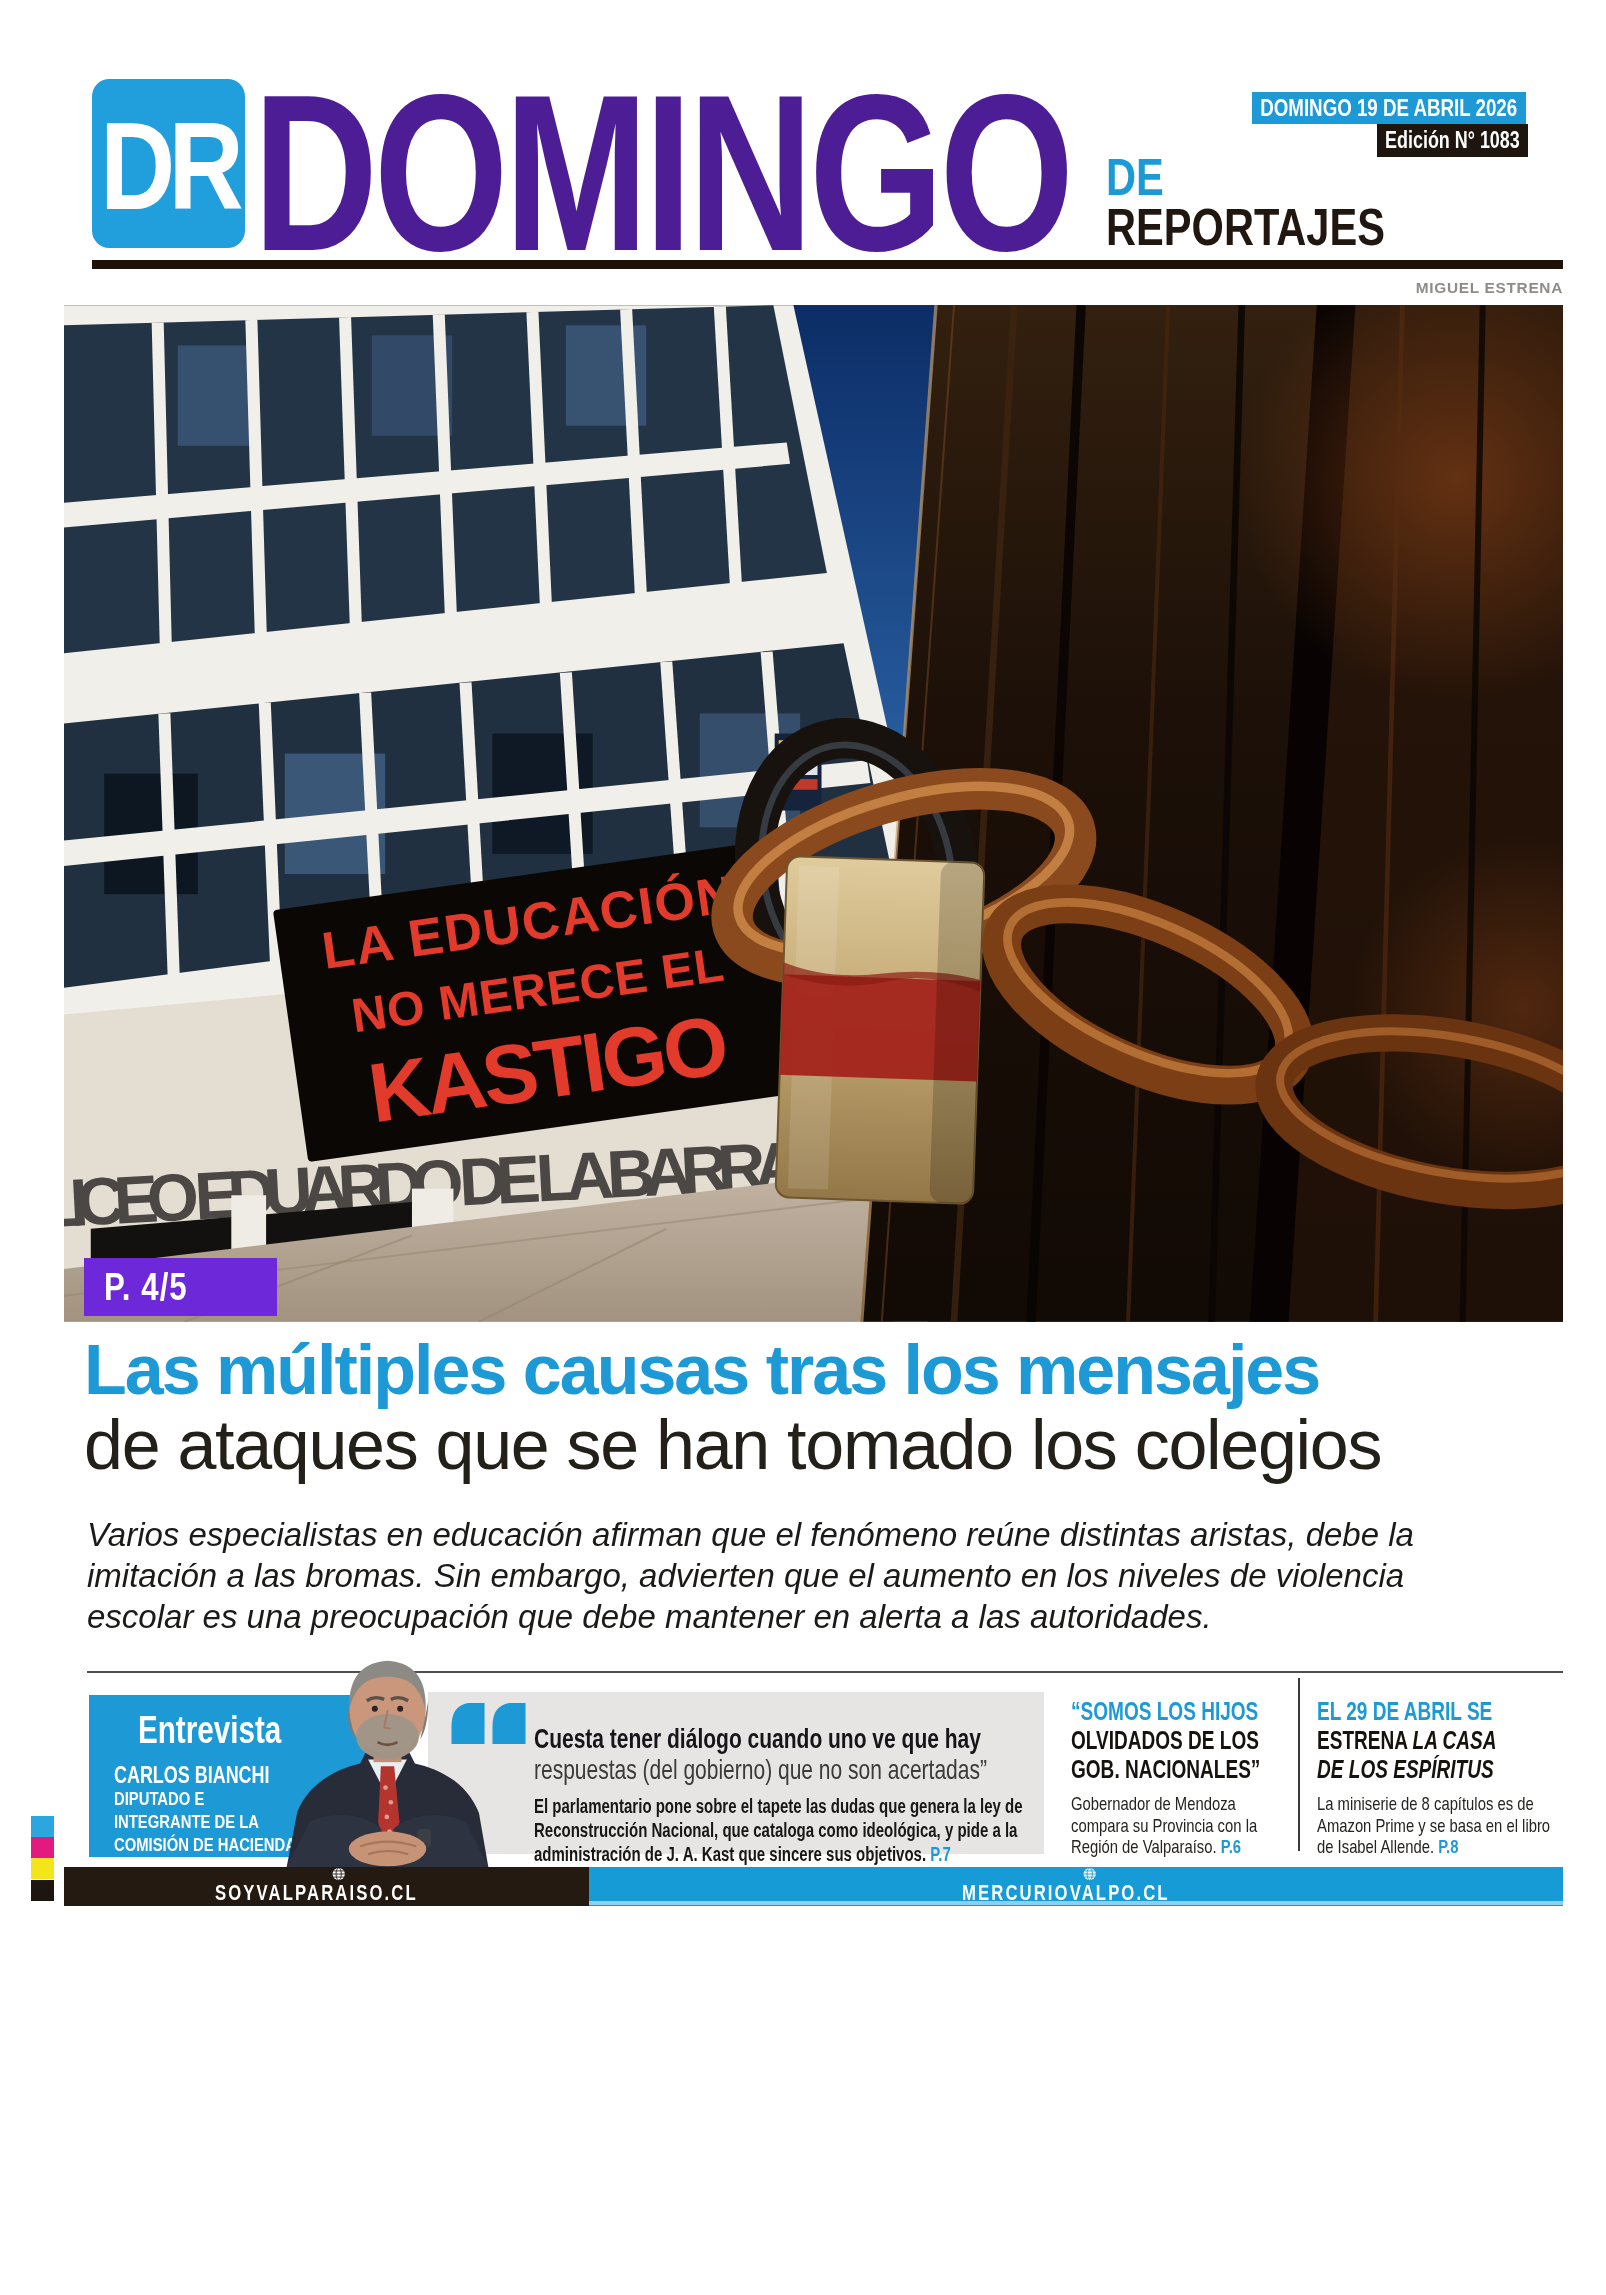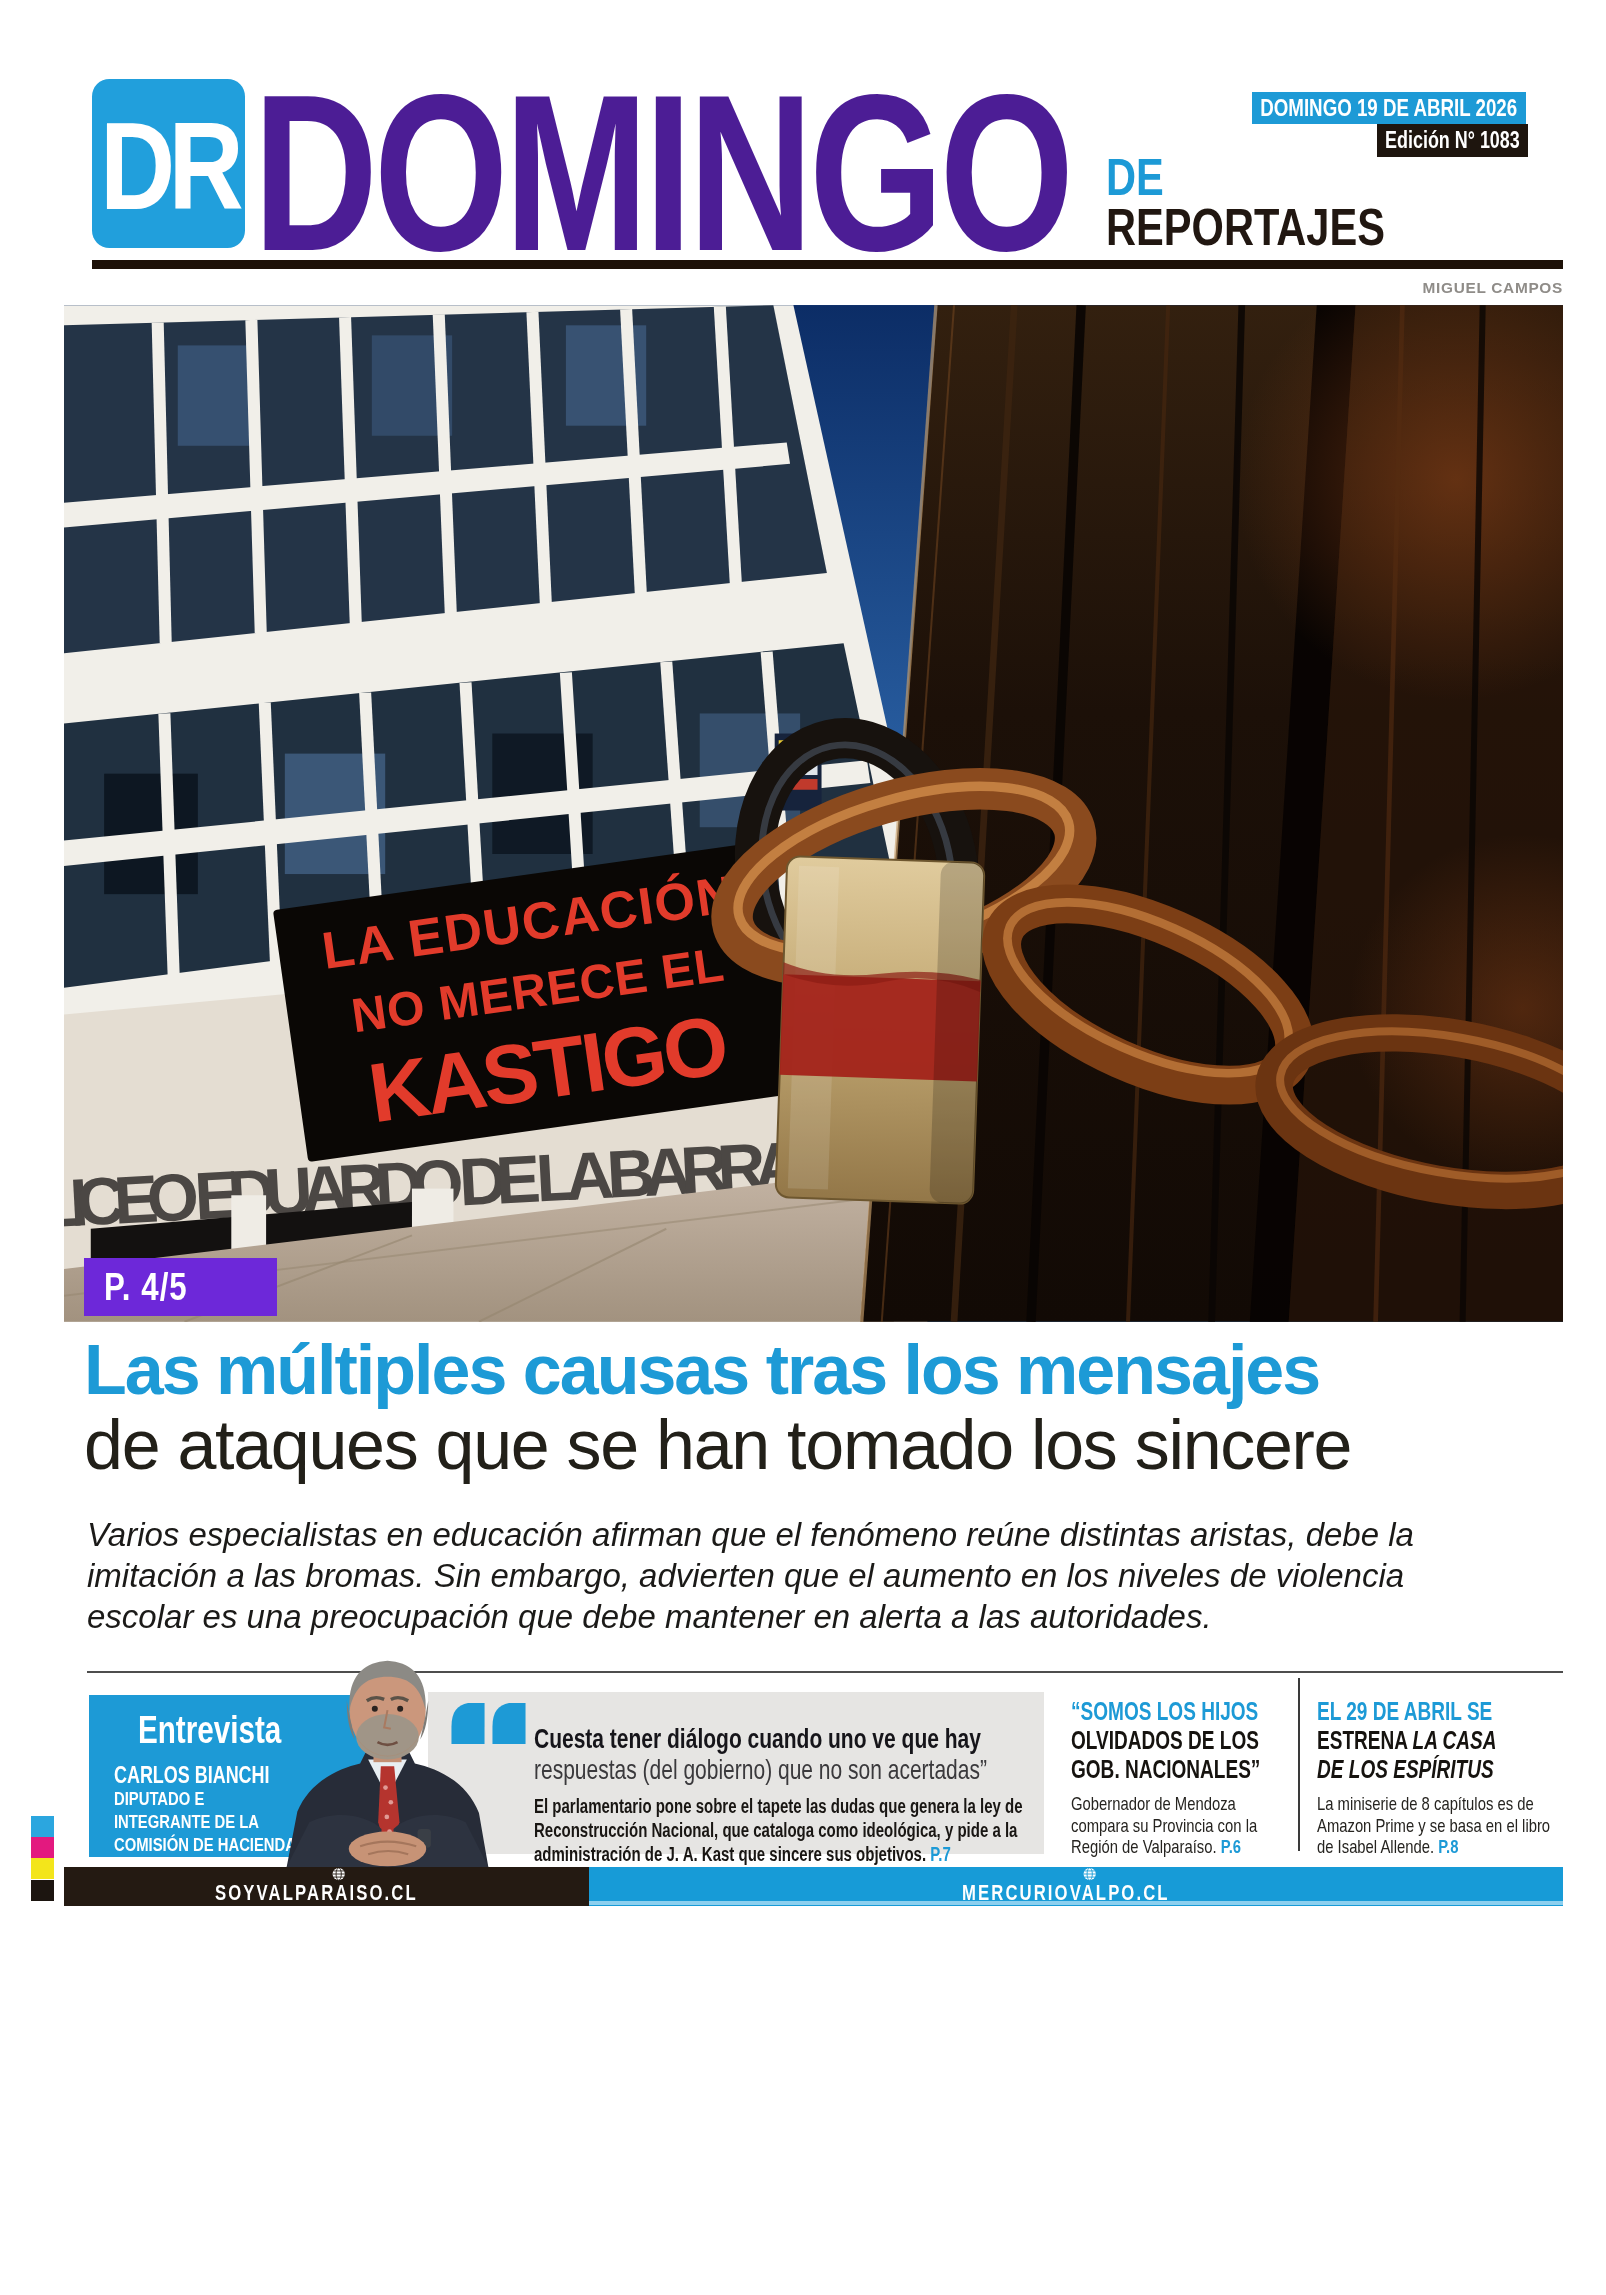--- a/index.html
+++ b/index.html
@@ -88,21 +88,21 @@
   <div class="abs nowrap" id="sub-rep">
     <span class="cond cx80">REPORTAJES</span>
   </div>
   <div class="abs" id="date-badge">
     <span class="cond cx78 cxc nowrap">DOMINGO 19 DE ABRIL 2026</span>
   </div>
   <div class="abs" id="edition-badge">
     <span class="cond cx78 cxc nowrap">Edición N° 1083</span>
   </div>
   <div class="abs" id="header-rule"></div>
-  <div class="abs" id="photo-credit">MIGUEL CAMPOS</div>
+  <div class="abs" id="photo-credit">MIGUEL ESTRENA</div>
 
   <div class="abs" id="lead-photo">
     <svg width="1499" height="1017" viewBox="0 0 2240 1519" font-family="Liberation Sans, DejaVu Sans, sans-serif">
       <defs>
         <linearGradient id="skyG" x1="0" y1="0" x2="0" y2="1">
           <stop offset="0" stop-color="#0c2d66"></stop>
             <stop offset=".55" stop-color="#2e68ad"></stop>
             <stop offset="1" stop-color="#4e8ac2"></stop>
         </linearGradient>
         <linearGradient id="postG" x1="0" y1="0" x2="0" y2="1">
@@ -234,21 +234,21 @@
         <ellipse cx="2070" cy="1195" rx="256" ry="102" transform="rotate(10 2070 1195)" fill="none" stroke="#b06a30" stroke-width="12" opacity=".75"></ellipse>
       </g>
     </svg>
   </div>
   <div class="abs nowrap" id="page-ref-badge">
     <span class="cond cx80">P. 4/5</span>
   </div>
 
   <div class="abs" id="headline">
     <div class="h1 nowrap">Las múltiples causas tras los mensajes</div>
-    <div class="h2 nowrap">de ataques que se han tomado los sincere</div>
+    <div class="h2 nowrap">de ataques que se han tomado los colegios</div>
   </div>
   <div class="abs" id="deck">
     <div class="nowrap">Varios especialistas en educación afirman que el fenómeno reúne distintas aristas, debe la</div>
     <div class="nowrap">imitación a las bromas. Sin embargo, advierten que el aumento en los niveles de violencia</div>
     <div class="nowrap">escolar es una preocupación que debe mantener en alerta a las autoridades.</div>
   </div>
   <div class="abs" id="section-rule"></div>
 
   <div class="abs" id="interview-card">
     <div class="kicker nowrap"><span class="cond cx78">Entrevista</span></div>

